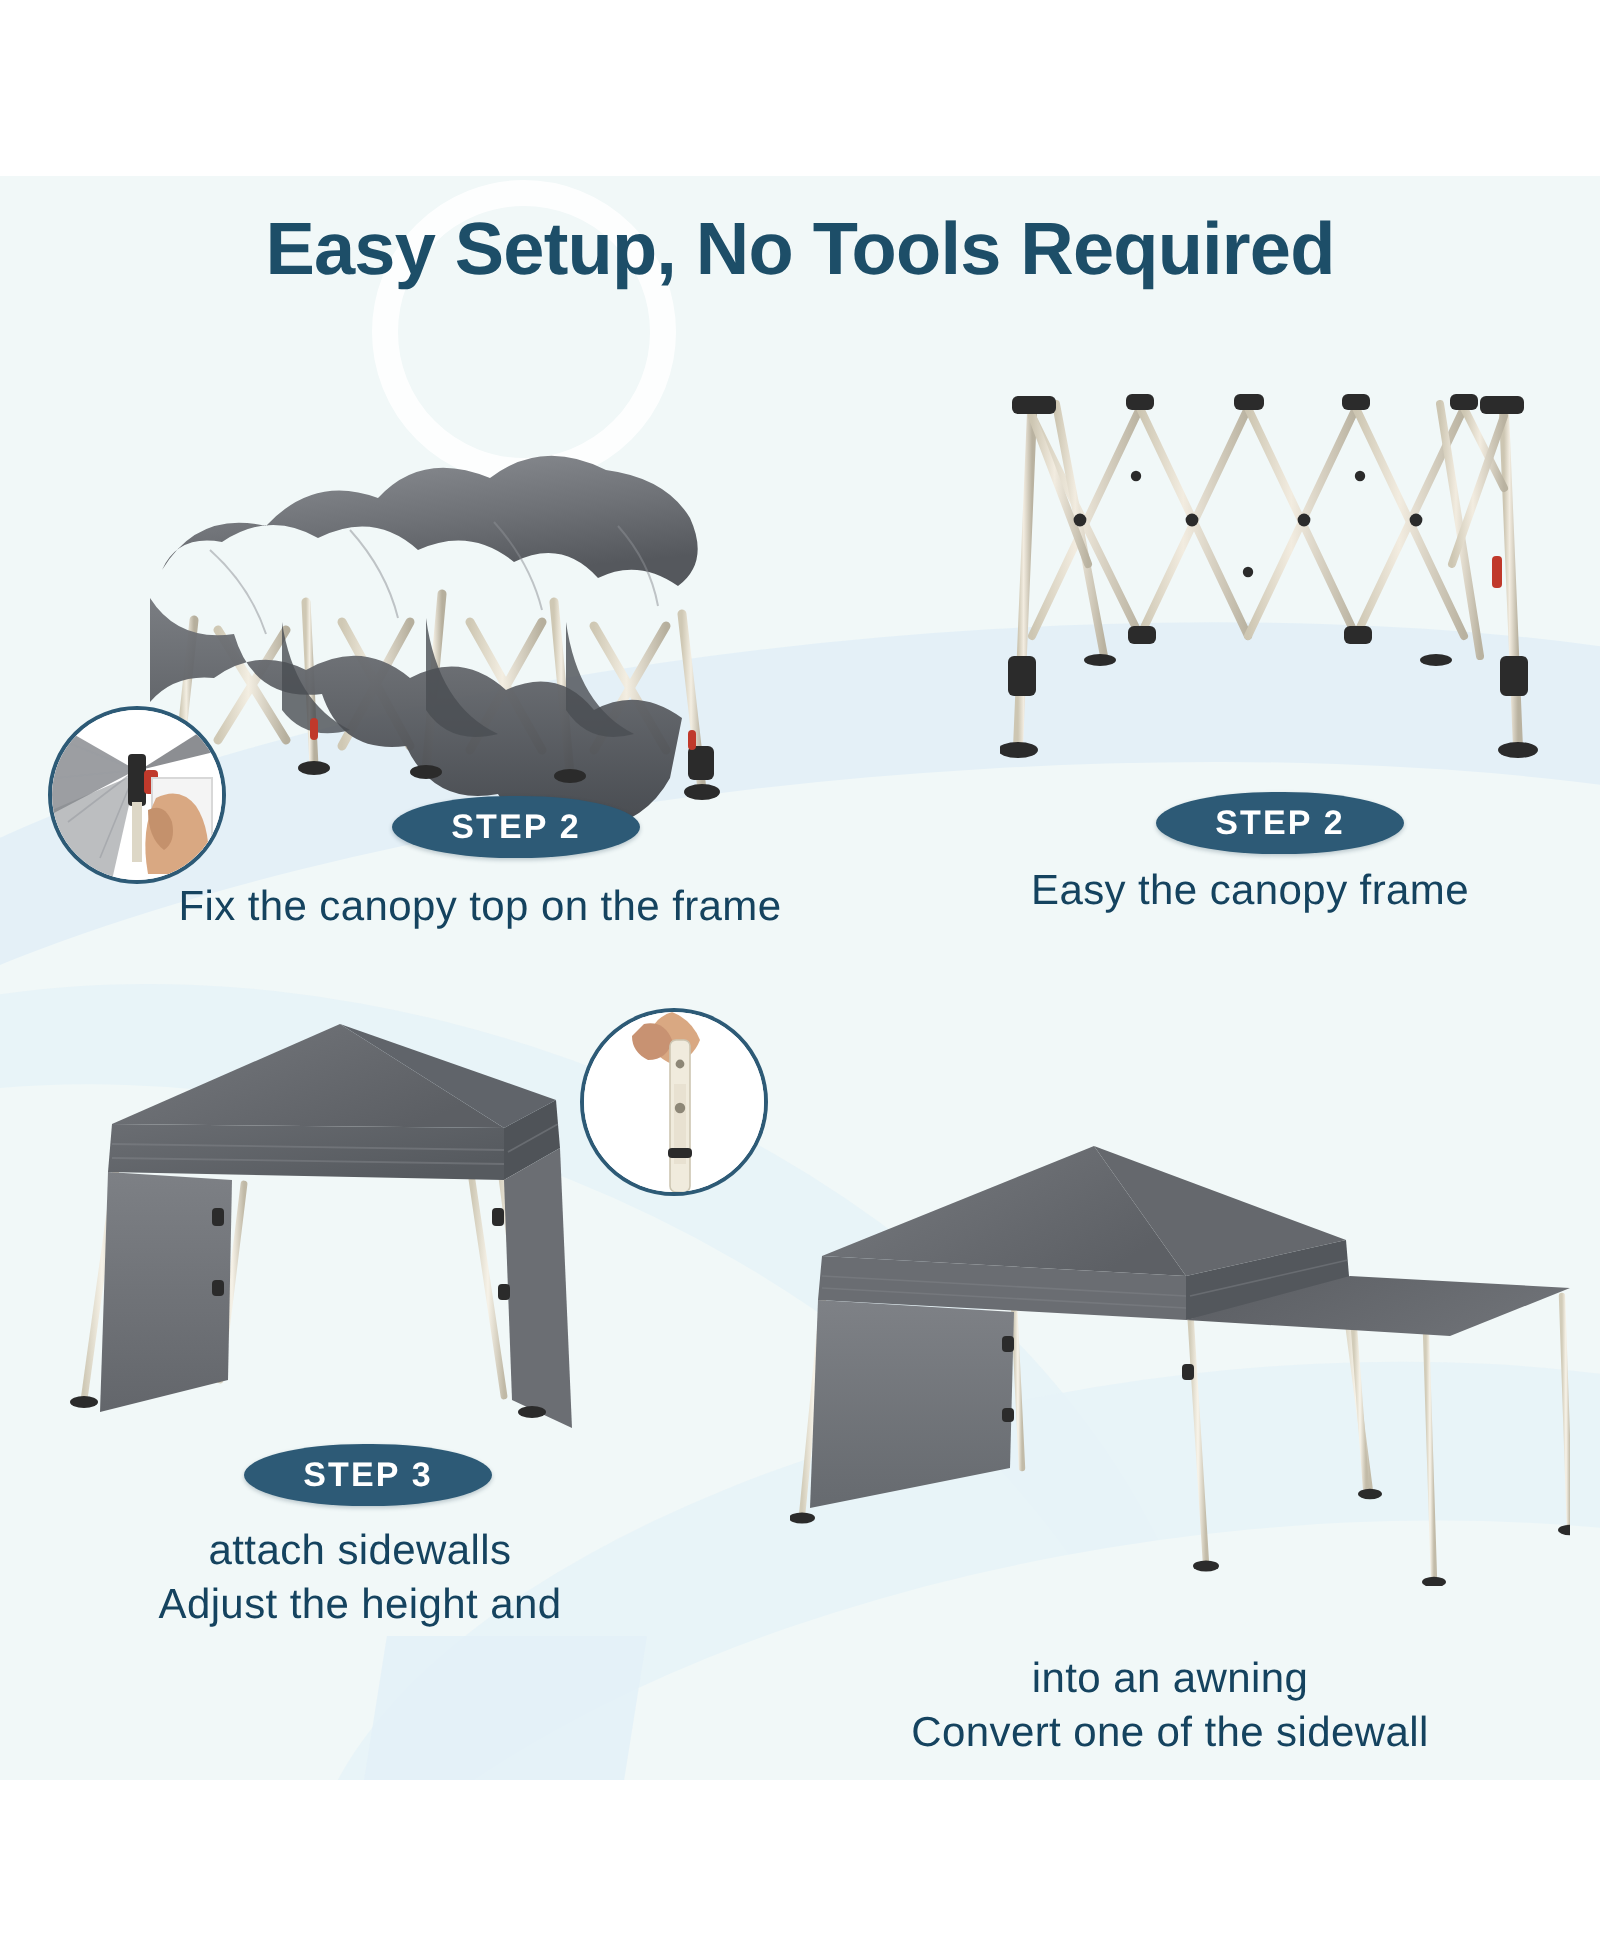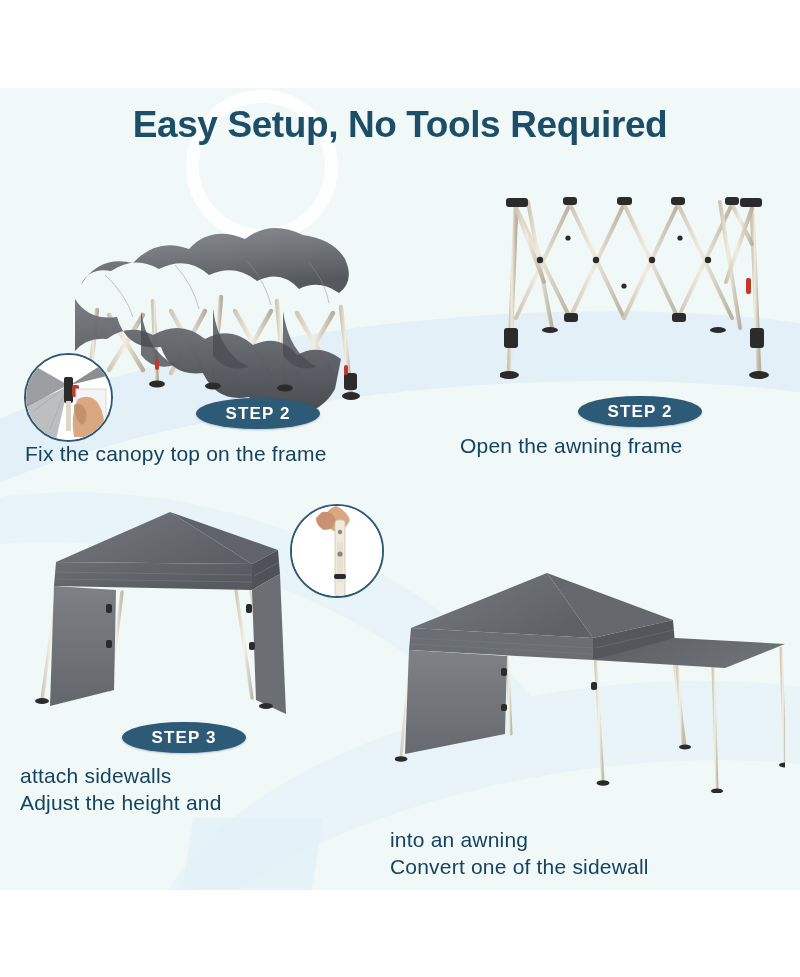--- a/index.html
+++ b/index.html
@@ -137,20 +137,21 @@
     font-size: 17px;
     font-weight: bold;
     letter-spacing: 1.1px;
     display: flex;
     align-items: center;
     justify-content: center;
     box-shadow: 0 1px 2px rgba(20,50,70,.25);
   }
   .step-caption {
     position: absolute;
+    text-align: center;
     color: #15435f;
     font-size: 21px;
     line-height: 27px;
     letter-spacing: .2px;
   }
   
   .illus { position: absolute; }
   .inset-circle {
     position: absolute;
     border-radius: 50%;
@@ -228,21 +229,21 @@
       <circle cx="124" cy="108" r="2.6"></circle>
       <ellipse cx="9" cy="197" rx="10" ry="4"></ellipse>
       <ellipse cx="259" cy="197" rx="10" ry="4"></ellipse>
       <ellipse cx="50" cy="152" rx="8" ry="3"></ellipse>
       <ellipse cx="218" cy="152" rx="8" ry="3"></ellipse>
     </g>
     <rect x="246" y="100" width="5" height="16" rx="2" fill="#c0392b"></rect>
   </svg>
 
   <div class="step-badge" style="left:578px; top:396px;">STEP 2</div>
-  <div class="step-caption" style="left:460px; top:432px; width:330px;">Open the awning frame</div>
+  <div class="step-caption" style="left:460px; top:432px; width:330px;">Easy the canopy frame</div>
 
   <svg class="illus" style="left:45px; top:215px;" width="350" height="200" viewBox="0 0 350 200">
     <defs>
       <linearGradient id="fabA" x1="0" y1="0" x2="0.4" y2="1">
         <stop offset="0%" stop-color="#8f9297"></stop>
         <stop offset="60%" stop-color="#6e7176"></stop>
         <stop offset="100%" stop-color="#55585d"></stop>
       </linearGradient>
       <linearGradient id="fabB" x1="0" y1="0" x2="0" y2="1">
         <stop offset="0%" stop-color="#74777c"></stop>

